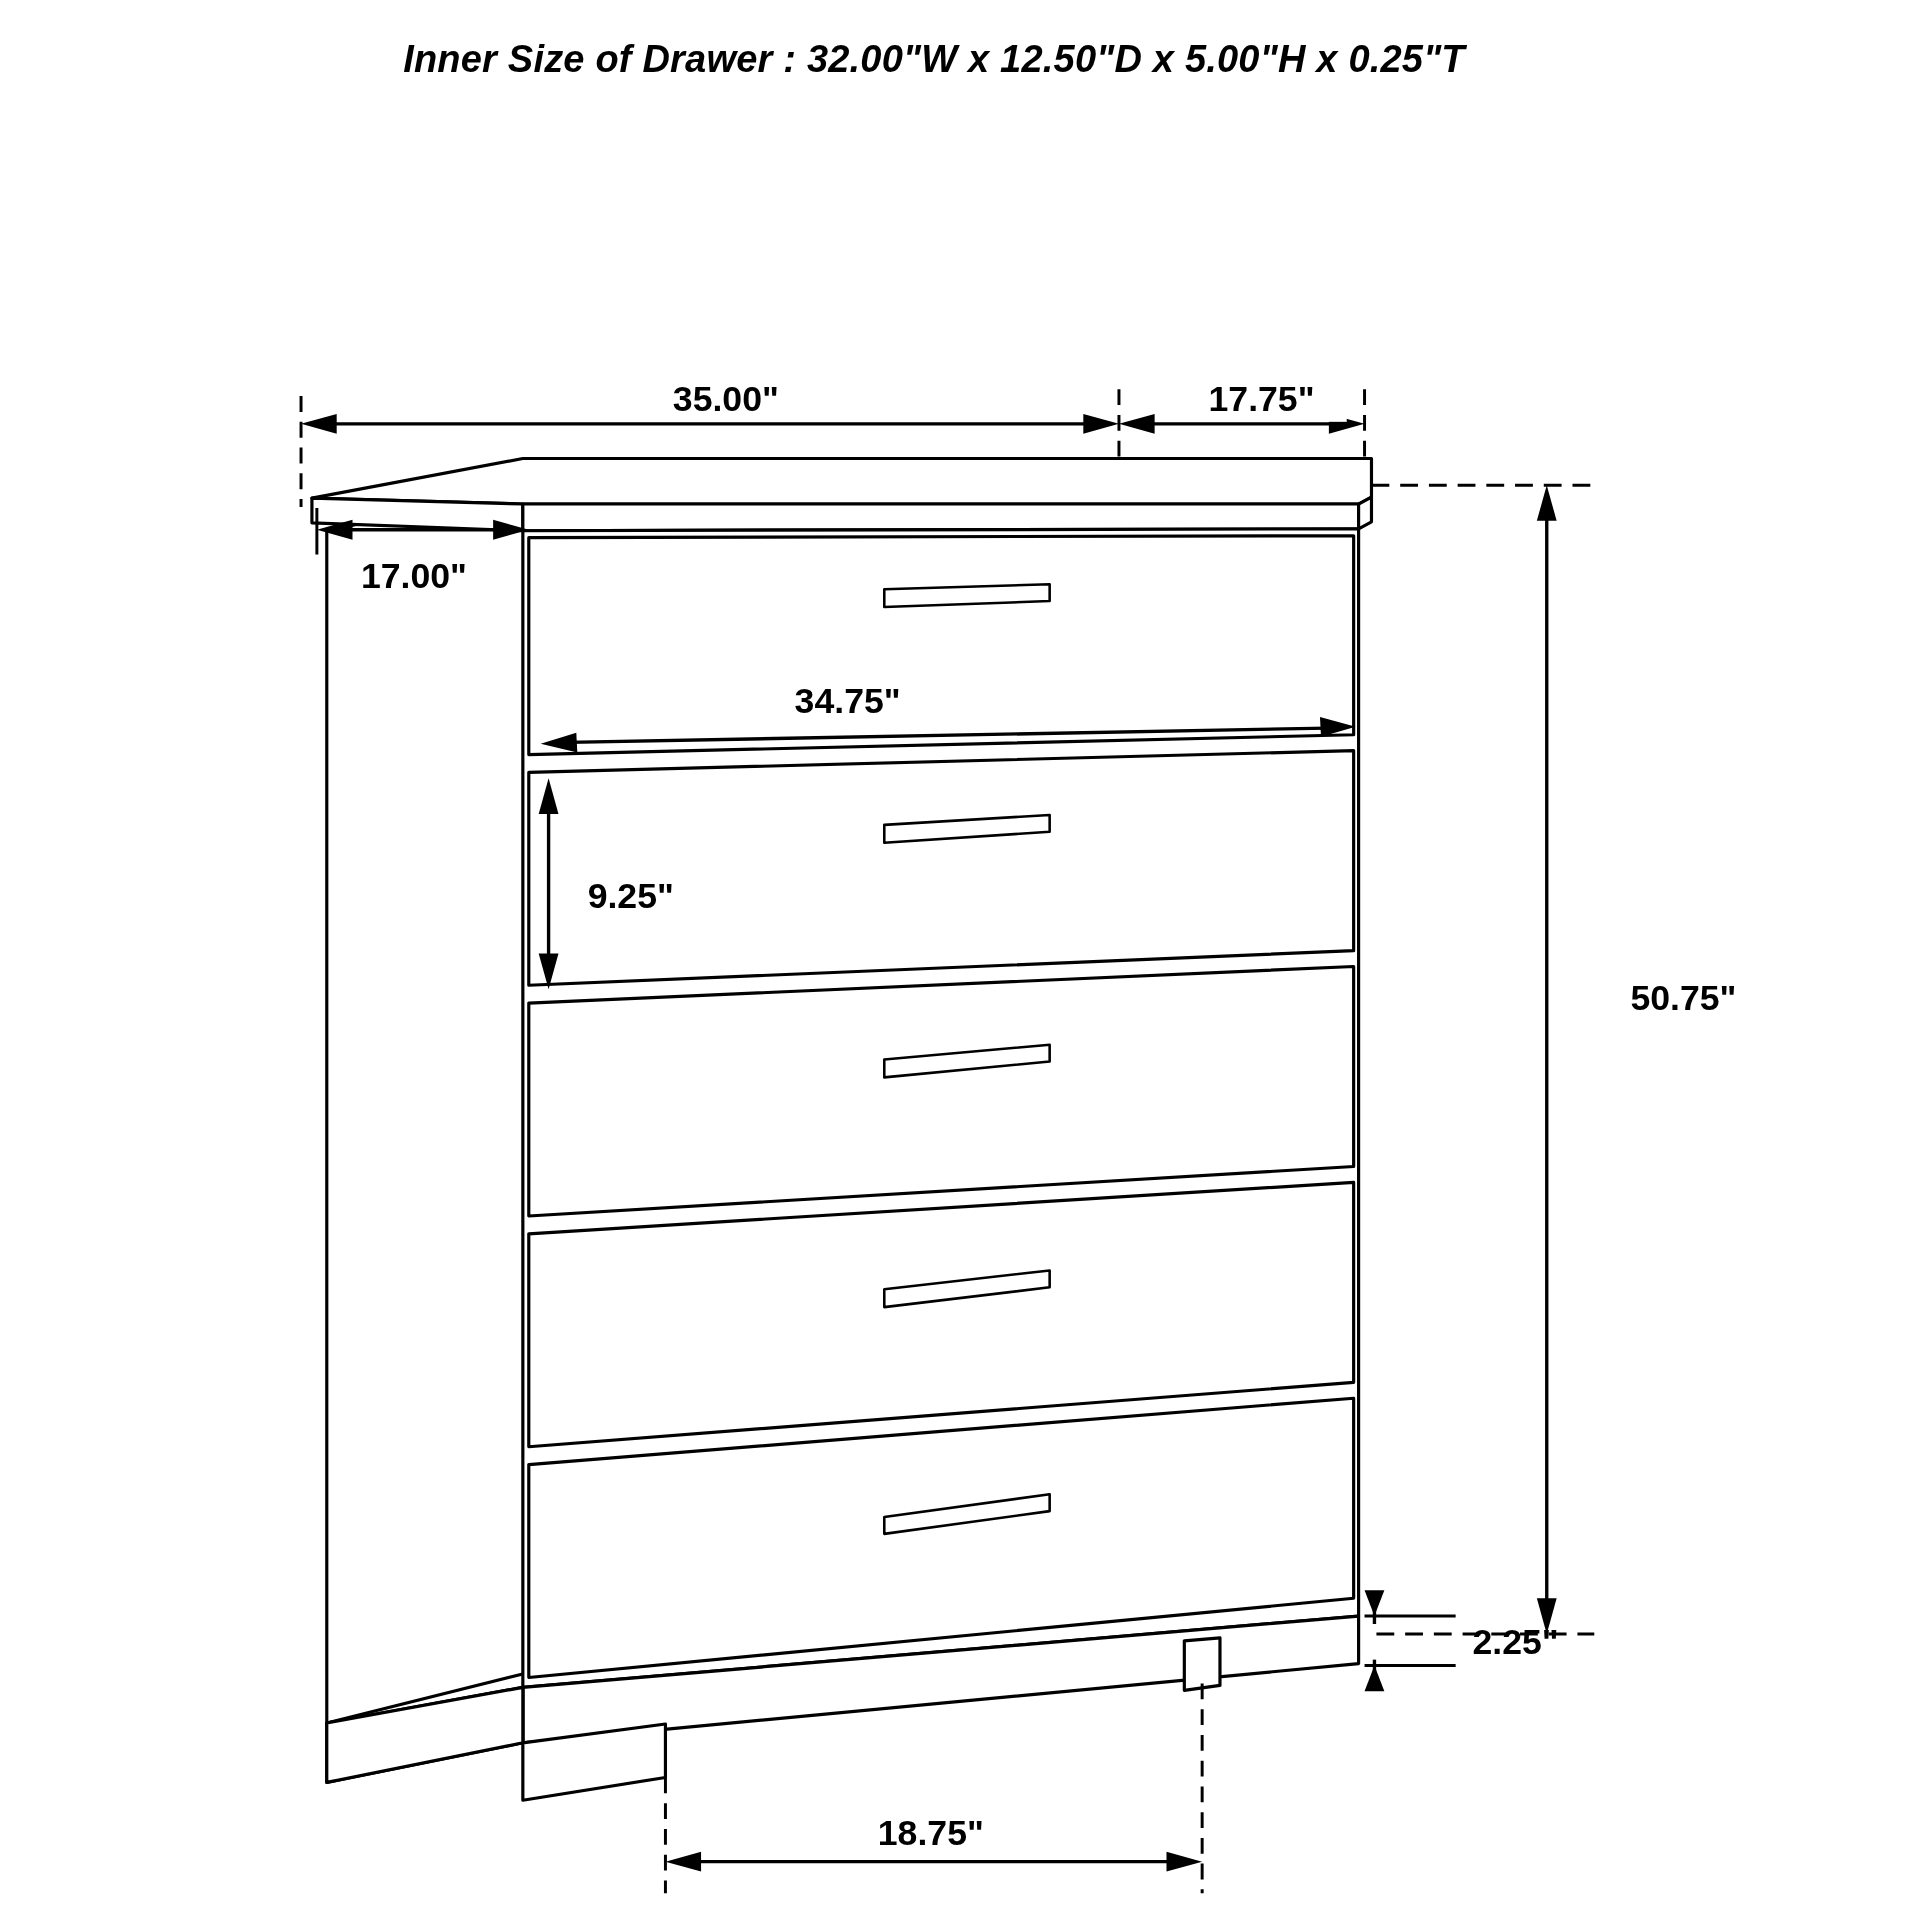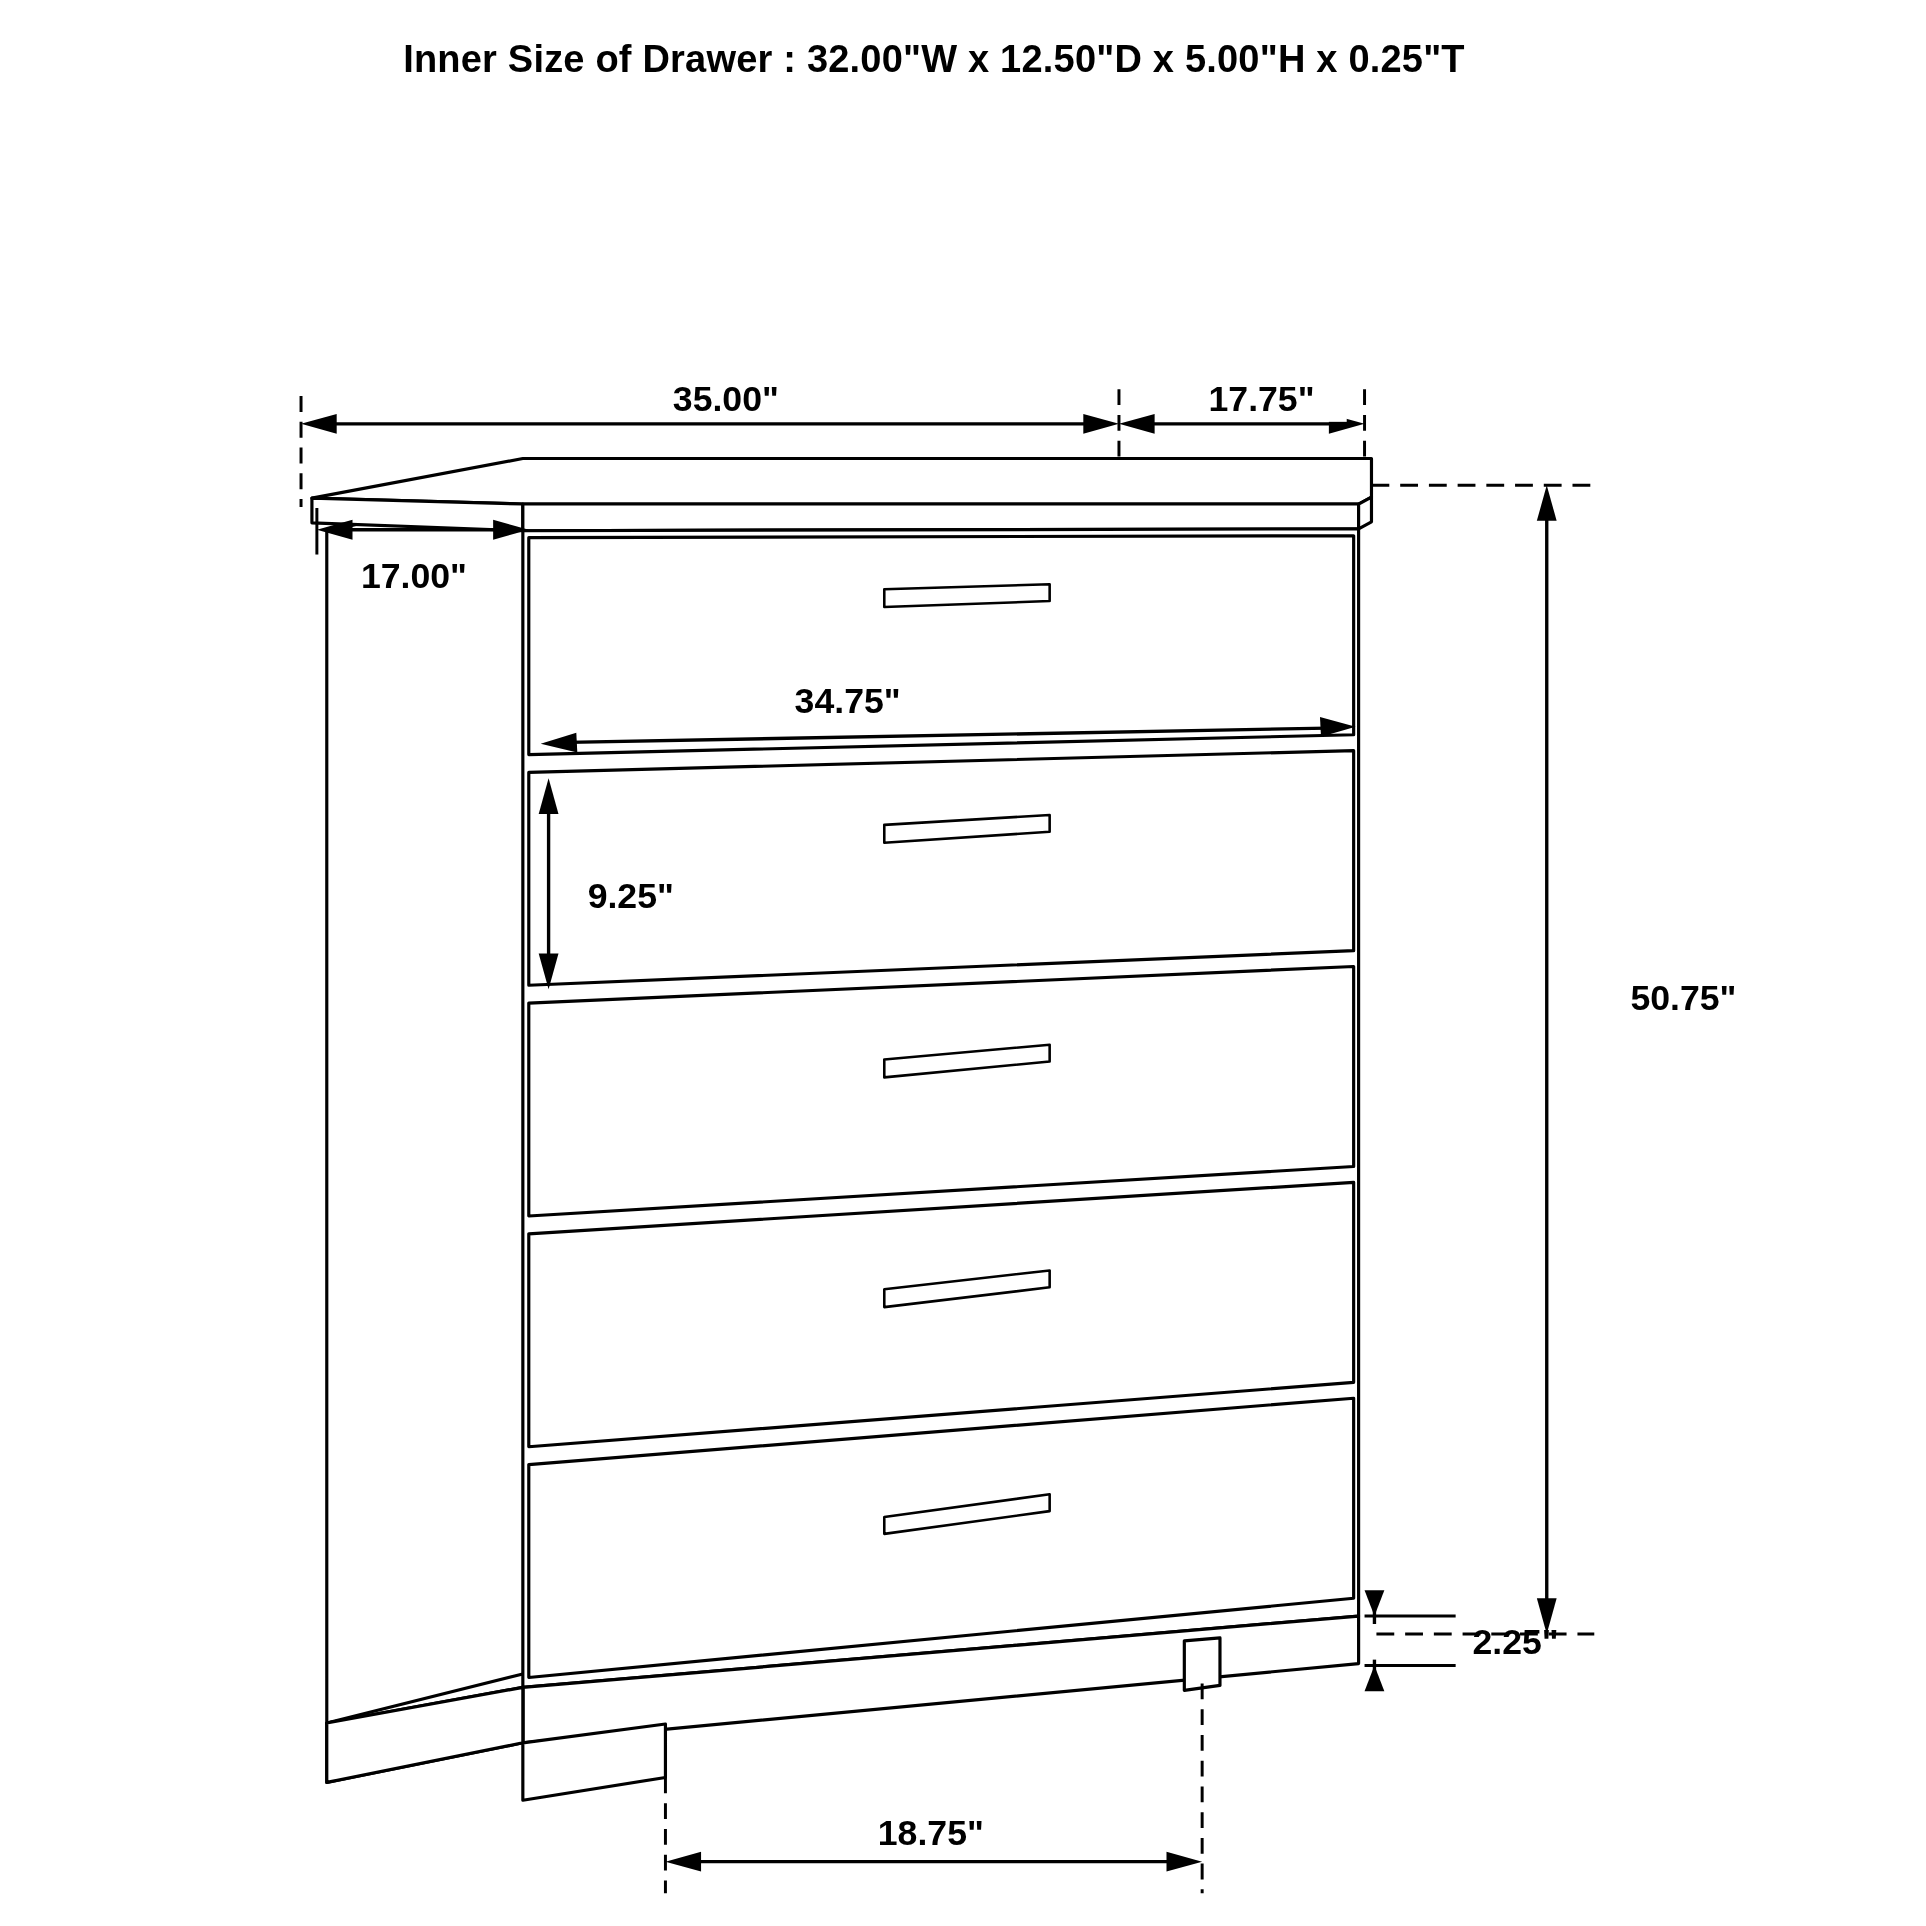--- a/index.html
+++ b/index.html
@@ -24,20 +24,21 @@
   .title {
     position: absolute;
     top: 38px;
     left: 0;
     width: 1868px;
     text-align: center;
     font-size: 38px;
     font-weight: bold;
     letter-spacing: 0.2px;
     white-space: nowrap;
+    font-style: italic;
   }
   svg { display: block; }
   text {
     font-family: "Liberation Sans", sans-serif;
     font-weight: bold;
     fill: #000000;
   }
   .dim-label-big { font-size: 36px; }
 </style>
 </head>

